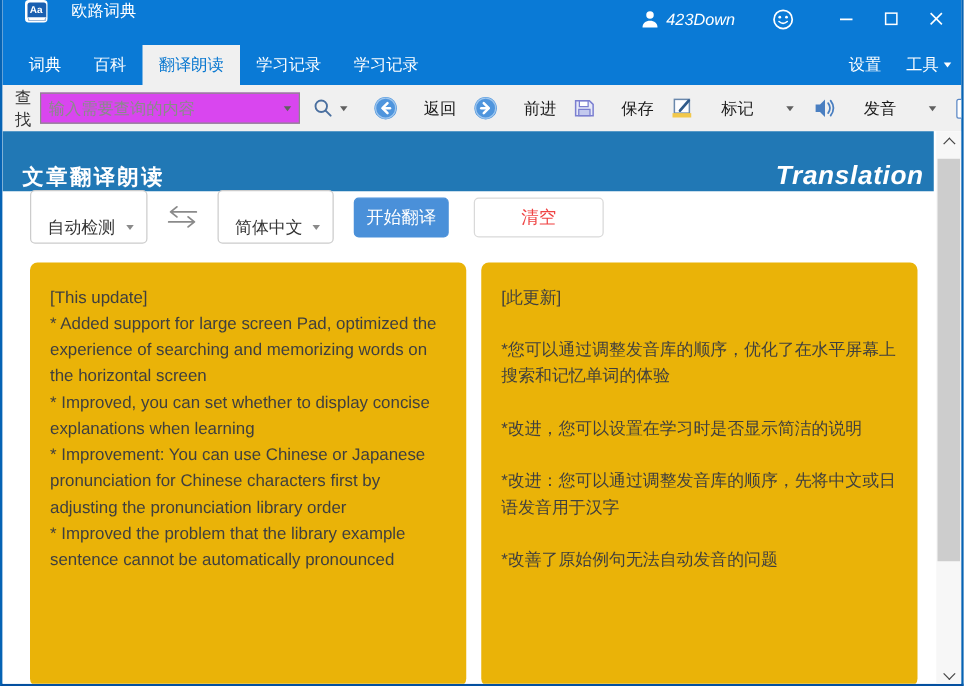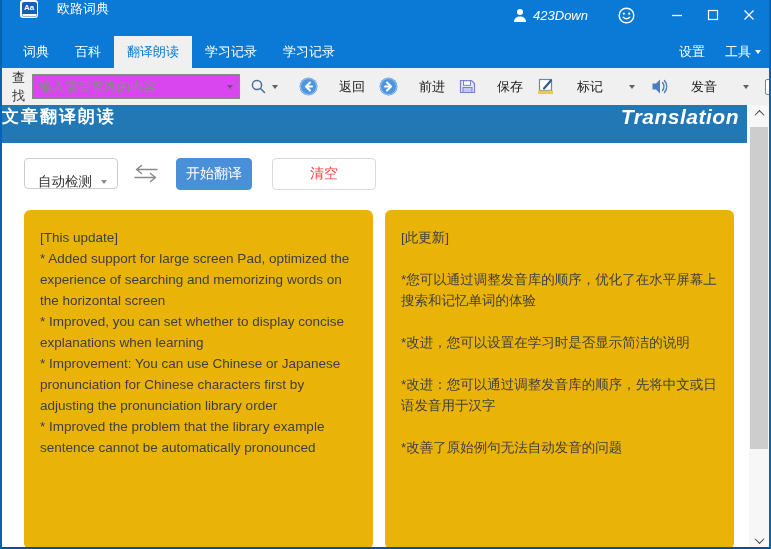--- a/index.html
+++ b/index.html
@@ -38,25 +38,25 @@
   .search-box .caret-g { margin:0 6px; }
   .mag-group { display:flex; align-items:center; gap:5px; margin:0 8px 0 10px; }
   .vsep { width:1px; height:23px; background:#c6c6c6; margin:0 3px; }
   .tool-btn { display:flex; align-items:center; gap:21px; margin:0 7px; color:#1a1a1a; white-space:nowrap; cursor:default; }
   .tool-caret { margin:0 2px 0 5px; }
   .circle-ic { display:flex; }
   .font-box { width:16px; height:16px; border:1px solid #5a87c5; border-radius:2px; background:#fff; color:#2f6cc4; font-weight:bold; font-size:11px; display:flex; align-items:center; justify-content:center; line-height:1; }
   .overflow { margin-left:auto; font-size:15px; font-weight:bold; color:#222; padding:0 4px; }
   
   .content { position:relative; height:444px; background:#fff; }
-  .page-header { position:absolute; left:0; top:0; right:22px; height:38px; background:#2178b5; color:#fff; display:flex; align-items:flex-start; padding:0 8px 0 0; }
+  .page-header { position:absolute; left:0; top:0; right:22px; height:48px; background:#2178b5; color:#fff; display:flex; align-items:flex-end; padding:0 8px 0 16px; }
   .page-title { font-size:17px; font-weight:bold; letter-spacing:2px; }
   .page-sub { margin-left:auto; font-size:21px; font-weight:bold; font-style:italic; letter-spacing:0.5px; }
   .controls { position:absolute; top:53px; left:22px; display:flex; align-items:center; height:31px; }
-  .select { height:31px; background:#fff; border:1px solid #ccc; border-radius:4px; display:flex; align-items:center; justify-content:space-between; padding:16px 10px 0 13px; font-size:13.5px; color:#333; cursor:default; }
+  .select { height:43px; background:#fff; border:1px solid #ccc; border-radius:4px; display:flex; align-items:center; justify-content:space-between; padding:16px 10px 0 13px; font-size:13.5px; color:#333; cursor:default; }
   .select .caret-g { border-top-color:#8a8a8a; }
   #src-select { width:94px; }
   #tgt-select { width:93px; margin-left:14px; }
   .swap { margin-left:14px; display:flex; }
   .btn { height:32px; border-radius:4px; font-size:14px; display:flex; align-items:center; justify-content:center; cursor:default; }
   .btn-primary { width:76px; margin-left:16px; background:#4a90d9; color:#fff; border:1px solid #4a90d9; }
   .btn-plain { width:104px; margin-left:20px; background:#fff; color:#ef4444; border:1px solid #d9d9d9; }
   .panel { position:absolute; top:105px; bottom:0; width:349px; background:#eab308; border-radius:6px; padding:17px 16px; font-size:13.5px; color:#3f3f3f; line-height:21px; overflow:hidden; }
   #panel-source { left:22px; }
   #panel-target { left:383px; }
@@ -221,20 +221,24 @@
       <div class="select" id="src-select">
         <span>自动检测</span>
         <span class="caret-g"></span>
       </div>
       <span class="swap">
         <svg width="28" height="19" viewBox="0 0 28 19">
           <path d="M25 5.5 H5 M9.5 1.5 L4.5 5.5 L9.5 9.5" fill="none" stroke="#8a8a8a" stroke-width="1.5" stroke-linejoin="round" stroke-linecap="round"></path>
           <path d="M3 13.5 H23 M18.5 9.5 L23.5 13.5 L18.5 17.5" fill="none" stroke="#8a8a8a" stroke-width="1.5" stroke-linejoin="round" stroke-linecap="round"></path>
         </svg>
       </span>
+      <div class="select" id="tgt-select">
+        <span>简体中文</span>
+        <span class="caret-g"></span>
+      </div>
       <div class="btn btn-primary">开始翻译</div>
       <div class="btn btn-plain">清空</div>
     </div>
 
     <div class="panel" id="panel-source">
         <p>[This update]</p>
         <p>* Added support for large screen Pad, optimized the experience of searching and memorizing words on the horizontal screen</p>
         <p>* Improved, you can set whether to display concise explanations when learning</p>
         <p>* Improvement: You can use Chinese or Japanese pronunciation for Chinese characters first by adjusting the pronunciation library order</p>
         <p>* Improved the problem that the library example sentence cannot be automatically pronounced</p>

